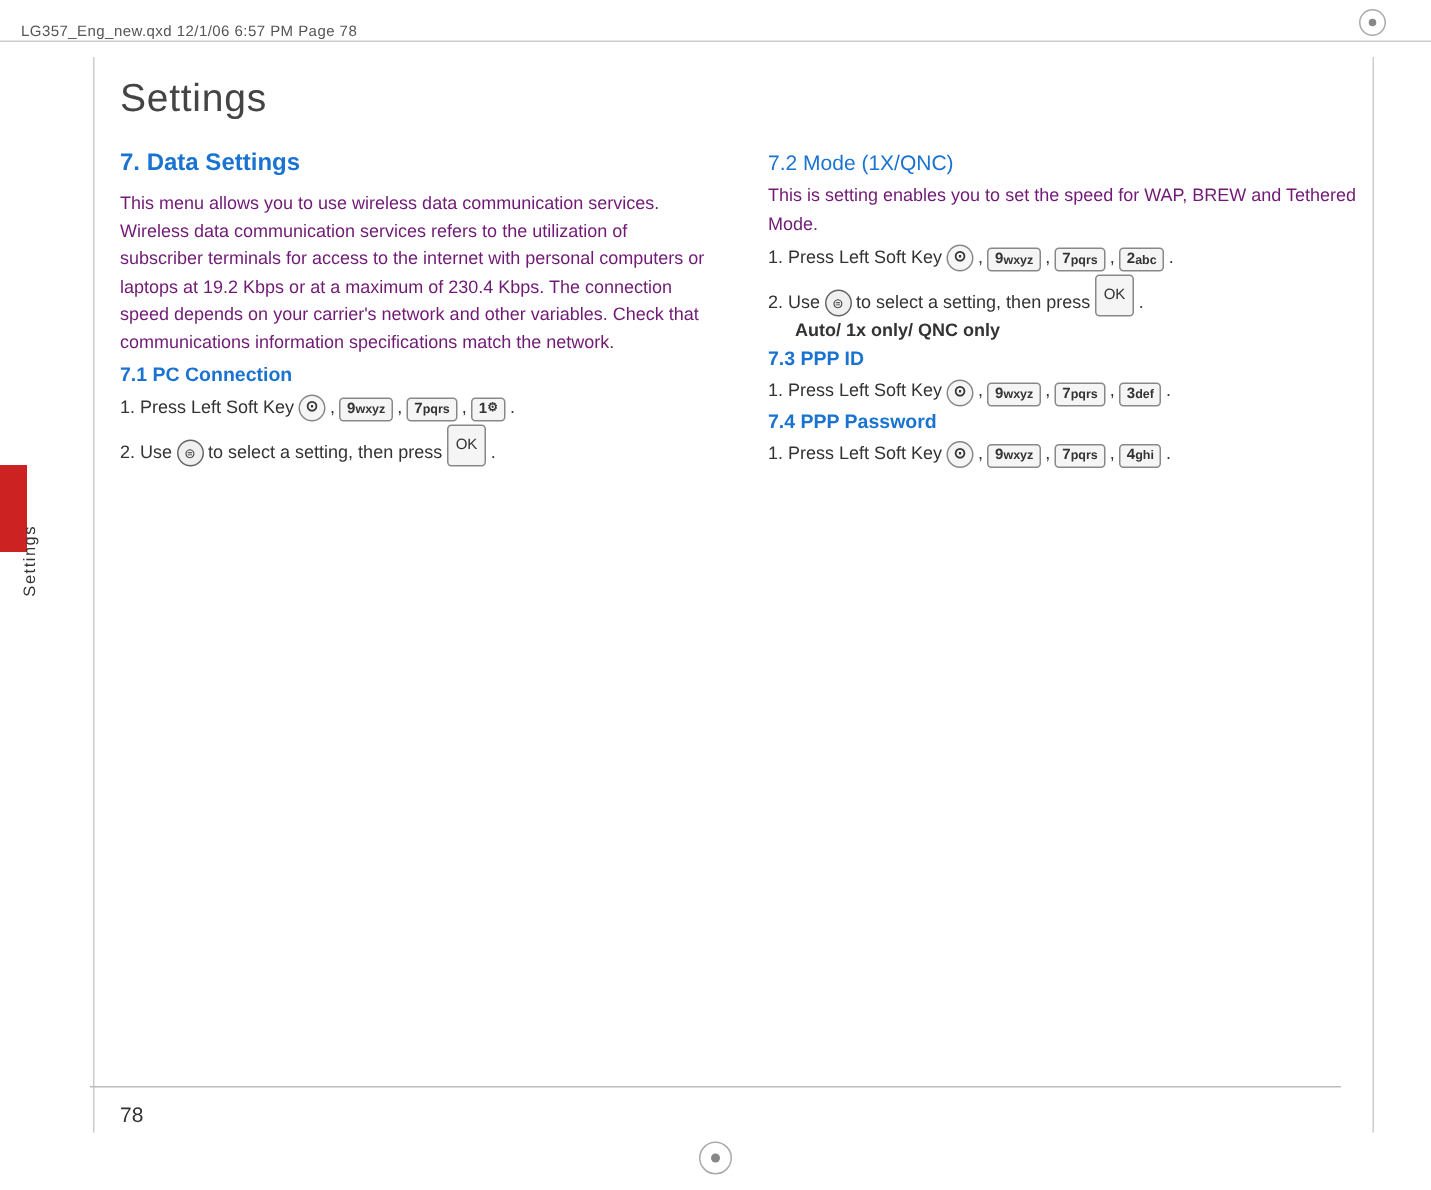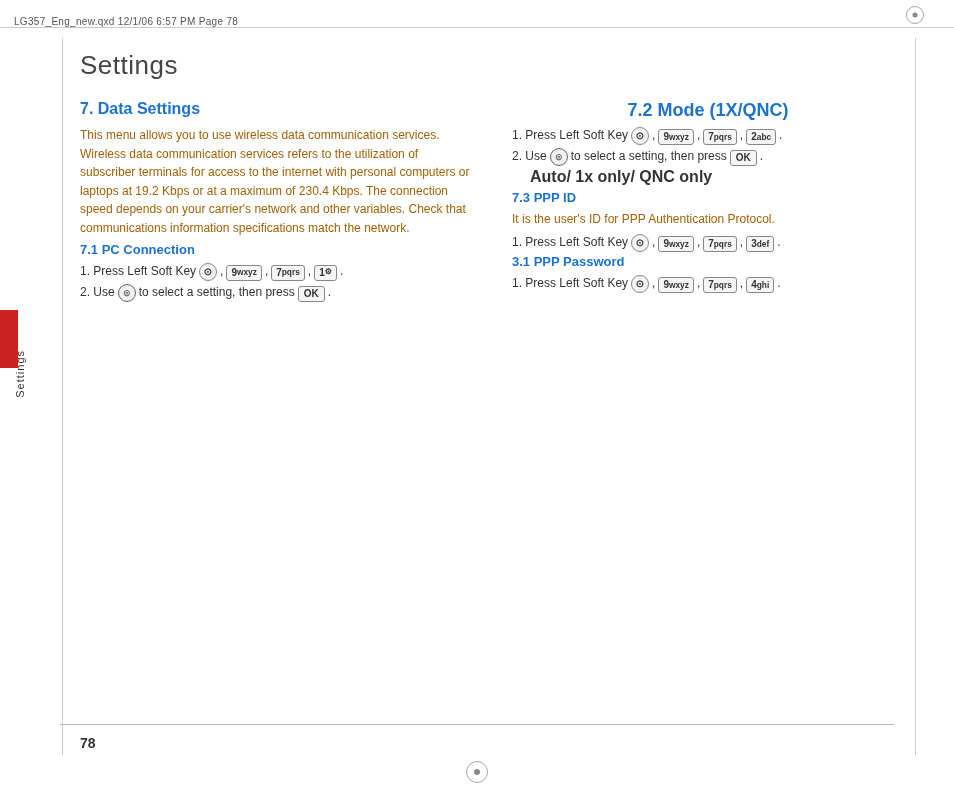--- a/index.html
+++ b/index.html
@@ -92,38 +92,38 @@
 
     .section-heading {
       font-size: 13px;
       font-weight: bold;
       color: #1a73d0;
       margin-bottom: 5px;
     }
 
     .section-body {
       font-size: 12px;
-      color: #a16207;
+      color: #701a75;
       line-height: 1.55;
       margin-bottom: 4px;
     }
 
     .step-line {
       font-size: 12px;
       color: #333;
       line-height: 1.6;
       display: flex;
       align-items: flex-end;
       flex-wrap: wrap;
       gap: 2px;
       margin-bottom: 2px;
     }
 
     .indent-line {
-      font-size: 16px;
+      font-size: 12px;
       color: #333;
       font-weight: bold;
       margin-left: 18px;
       margin-top: 1px;
       margin-bottom: 4px;
     }
 
     
     .key-btn {
       display: inline-flex;
@@ -167,43 +167,42 @@
     .ok-btn {
       display: inline-flex;
       align-items: center;
       justify-content: center;
       border: 1px solid #888;
       border-radius: 3px;
       padding: 1px 5px;
       font-size: 10px;
       background: #f5f5f5;
       color: #333;
-      height: 16px;
+      height: 28px;
       margin: 0 1px;
-      font-weight: bold;
+      font-weight: normal;
     }
 
     
     .bottom-divider {
       position: absolute;
       bottom: 68px;
       left: 60px;
       right: 60px;
       height: 1px;
       background: #bbb;
     }
 
     
     .page-number {
       position: absolute;
       bottom: 42px;
       left: 80px;
       font-size: 14px;
       color: #333;
-      font-weight: bold;
     }
 
     
     .bottom-circle {
       position: absolute;
       bottom: 10px;
       left: 50%;
       transform: translateX(-50%);
       width: 22px;
       height: 22px;
@@ -311,21 +310,22 @@
       <span class="nav-icon">⊜</span>
       <span>to select a setting, then press</span>
       <span class="ok-btn">OK</span>
       <span>.</span>
     </div>
 
   </div>
 
   <div class="right-col">
 
-    <div class="section-heading" style="margin-top:0; font-size:18px; font-weight:bold; color:#1a73d0;text-align:center;">7.2 Mode (1X/QNC)</div>
+    <div class="section-heading" style="margin-top:0; font-size:14px; font-weight:normal; color:#1a73d0;">7.2 Mode (1X/QNC)</div>
+    <div class="section-body">This is setting enables you to set the speed for WAP, BREW and Tethered Mode.</div>
 
     <div class="step-line">
       <span>1. Press Left Soft Key</span>
       <span class="key-btn circle">⊙</span>
       <span>,</span>
       <span class="key-btn">9<sup>wxyz</sup></span>
       <span>,</span>
       <span class="key-btn">7<sup>pqrs</sup></span>
       <span>,</span>
       <span class="key-btn">2<sup>abc</sup></span>
@@ -335,35 +335,34 @@
     <div class="step-line">
       <span>2. Use</span>
       <span class="nav-icon">⊜</span>
       <span>to select a setting, then press</span>
       <span class="ok-btn">OK</span>
       <span>.</span>
     </div>
     <div class="indent-line">Auto/ 1x only/ QNC only</div>
 
     <div class="section-heading">7.3 PPP ID</div>
-    <div class="section-body">It is the user's ID for PPP Authentication Protocol.</div>
 
     <div class="step-line">
       <span>1. Press Left Soft Key</span>
       <span class="key-btn circle">⊙</span>
       <span>,</span>
       <span class="key-btn">9<sup>wxyz</sup></span>
       <span>,</span>
       <span class="key-btn">7<sup>pqrs</sup></span>
       <span>,</span>
       <span class="key-btn">3<sup>def</sup></span>
       <span>.</span>
     </div>
 
-    <div class="section-heading">3.1 PPP Password</div>
+    <div class="section-heading">7.4 PPP Password</div>
 
     <div class="step-line">
       <span>1. Press Left Soft Key</span>
       <span class="key-btn circle">⊙</span>
       <span>,</span>
       <span class="key-btn">9<sup>wxyz</sup></span>
       <span>,</span>
       <span class="key-btn">7<sup>pqrs</sup></span>
       <span>,</span>
       <span class="key-btn">4<sup>ghi</sup></span>

